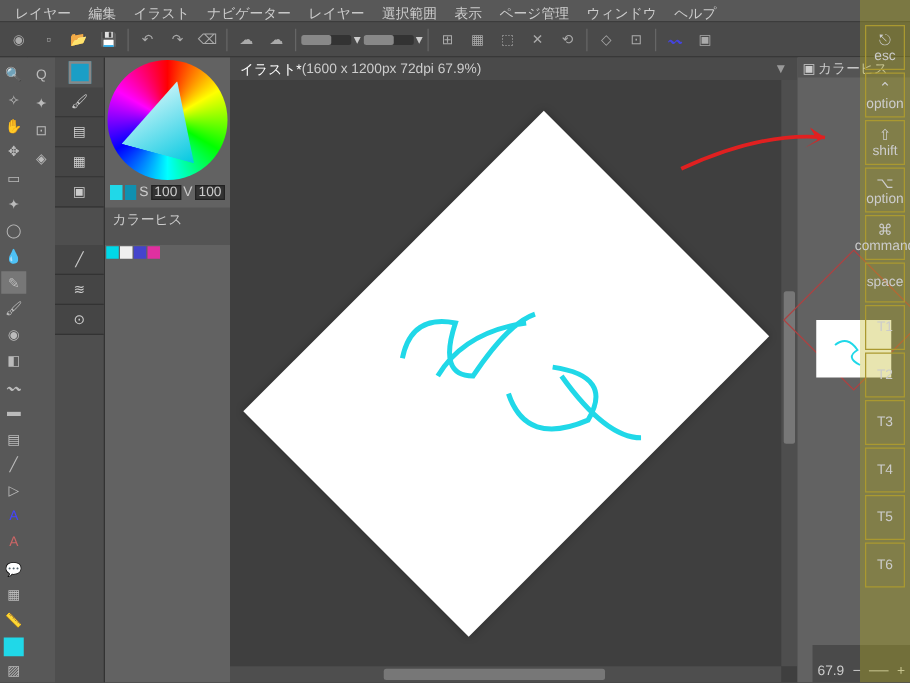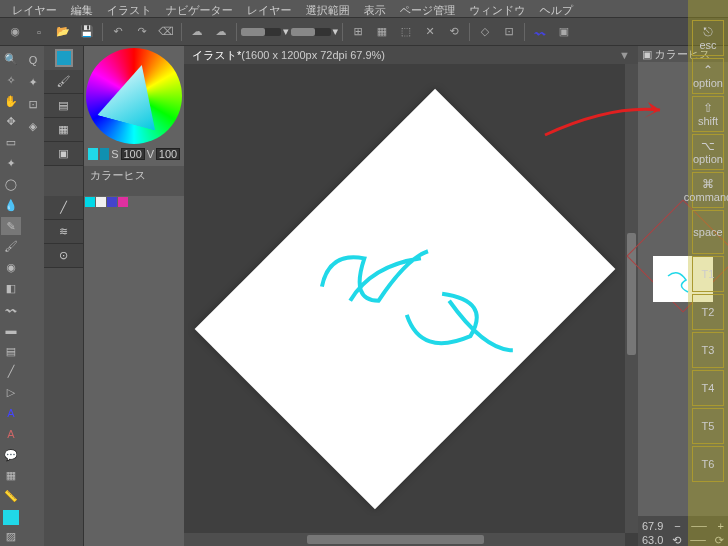--- a/index.html
+++ b/index.html
@@ -36,26 +36,26 @@
 .stroke{position:absolute;stroke:#20d8e8;stroke-width:4;fill:none}
 .vscroll{position:absolute;right:0;top:18px;width:13px;bottom:13px;background:#4e4e4e}
 .vscroll .thumb{position:absolute;left:2px;right:2px;top:36%;height:26%;background:#777;border-radius:2px}
 .hscroll{position:absolute;left:0;right:13px;bottom:0;height:13px;background:#4e4e4e}
 .hscroll .thumb{position:absolute;top:2px;bottom:2px;left:28%;width:40%;background:#777;border-radius:2px}
 .navpanel{width:90px;background:#626262;position:relative}
 .nav-tab{height:16px;background:#545454;padding:2px 4px;font-size:10px;display:flex;align-items:center;gap:2px}
 .nav-thumb{position:absolute;top:170px;left:50%;width:80px;height:80px;transform:translateX(-50%) rotate(-45deg);border:1px solid #b04040}
 .nav-paper{position:absolute;left:50%;top:210px;width:60px;height:46px;background:#fff;transform:translateX(-50%)}
 .nav-stroke{position:absolute;left:10px;top:10px}
-.nav-status{position:absolute;bottom:0;left:0;right:0;height:30px;background:#4a4a4a;padding:3px 4px;font-size:9px}
+.nav-status{position:absolute;bottom:0;left:12px;right:0;height:30px;background:#4a4a4a;padding:14px 4px;font-size:9px}
 .nav-status .row{display:flex;justify-content:space-between;align-items:center;height:14px}
 .sidekeys{position:absolute;right:0;top:0;width:40px;height:546px;background:rgba(190,180,30,.35);display:flex;flex-direction:column;align-items:center;padding-top:20px;gap:2px}
 .key{width:32px;height:36px;border:1px solid #aa9930;display:flex;flex-direction:column;align-items:center;justify-content:center;font-size:8px;color:#998820}
 .key .sym{font-size:12px}
-.key.tall{height:44px}
+.key.tall{height:32px}
 .arrow{position:absolute;left:540px;top:95px;pointer-events:none}
 .subswatch{width:18px;height:18px;background:#1a9ec6;border:2px solid #888;margin:3px auto}
 .swrow{display:flex;gap:1px;padding:1px}
 .swrow div{width:10px;height:10px}
 </style>
 </head>
 <body>
 
 <div class="menubar">
   <span>レイヤー</span>

